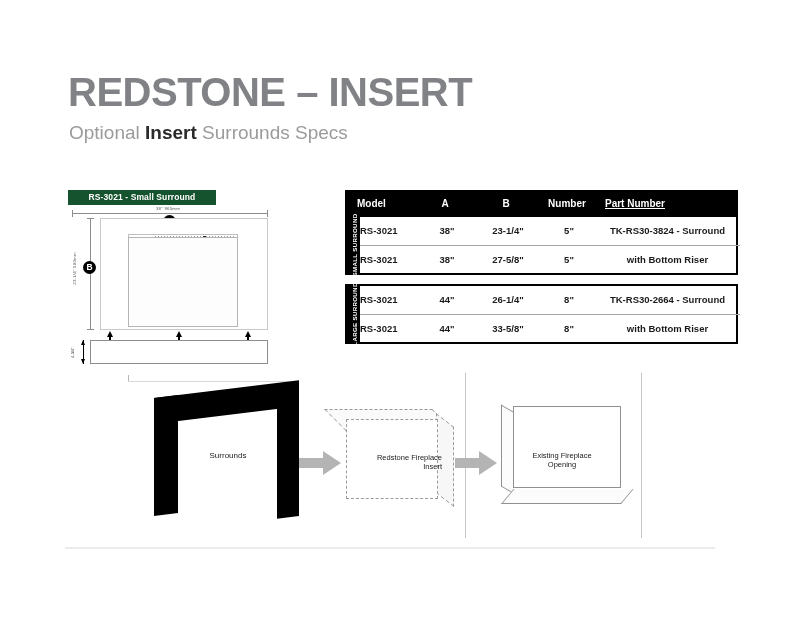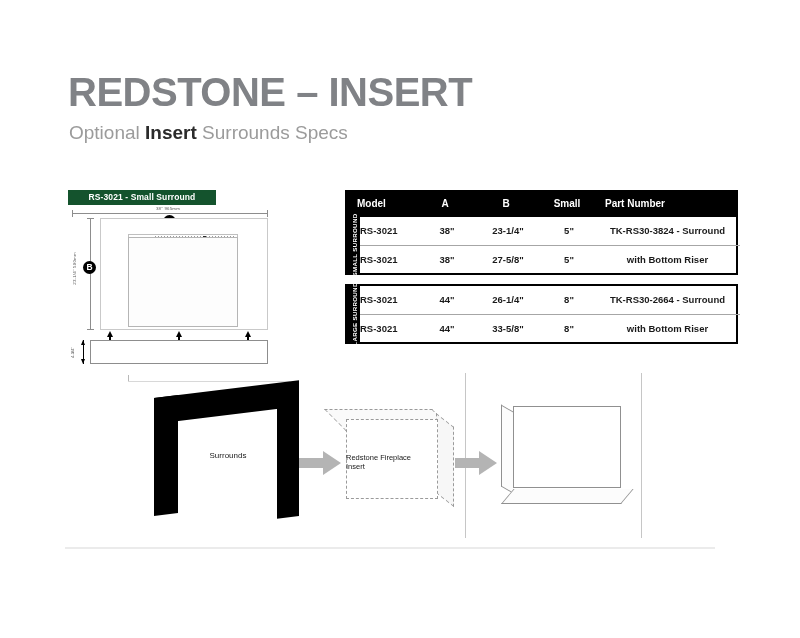--- a/index.html
+++ b/index.html
@@ -286,21 +286,21 @@
   .col-model  { width: 74px; }
   .col-a      { width: 52px; }
   .col-b      { width: 70px; }
   .col-width  { width: 52px; }
   .col-part   { width: 145px; }
 
   #spec-table thead th.col-model { padding-left: 12px; }
   #spec-table thead th.col-a,
   #spec-table thead th.col-b,
   #spec-table thead th.col-width { text-align: center; }
-  #spec-table thead th.col-part { padding-left: 12px; }
+  #spec-table thead th.col-part { padding-left: 12px; text-decoration: underline; }
 
   .group-wrap {
     position: relative;
     border: 2px solid #000000;
     border-top: none;
     box-sizing: border-box;
   }
   .group-wrap.second {
     border-top: 2px solid #000000;
     margin-top: 9px;
@@ -439,21 +439,21 @@
     border: 1px dashed #9a9a9a;
     box-sizing: border-box;
     transform: skewY(38deg);
     transform-origin: top left;
   }
   #insert-label {
     position: absolute;
     left: 218px;
     top: 80px;
     width: 96px;
-    text-align: left;
+    text-align: right;
     font-size: 7.5px;
     line-height: 1.25;
     color: #1a1a1a;
   }
   
   .v-divider {
     position: absolute;
     top: 0;
     width: 1px;
     height: 165px;
@@ -561,21 +561,21 @@
 </div>
 
 <div id="spec-table">
 
   <table>
     <thead>
       <tr>
         <th class="col-model">Model</th>
         <th class="col-a">A</th>
         <th class="col-b">B</th>
-        <th class="col-width">Small</th>
+        <th class="col-width">Number</th>
         <th class="col-part">Part Number</th>
       </tr>
     </thead>
   </table>
 
   <div class="group-wrap">
     <div class="group-label">
       <span>SMALL SURROUND</span>
     </div>
     <div class="group-rows">
@@ -659,15 +659,16 @@
     <svg class="block-arrow" viewBox="0 0 42 24" xmlns="http://www.w3.org/2000/svg">
       <polygon points="0,7 24,7 24,0 42,12 24,24 24,17 0,17" fill="#b4b4b4"></polygon>
     </svg>
   </div>
 
   <div id="opening-box">
     <div class="left-wall"></div>
     <div class="floor"></div>
     <div class="back"></div>
   </div>
+  <div id="opening-label"><span>Existing Fireplace</span><br><span>Opening</span></div>
 </div>
 
 <div id="footer-divider"></div>
 
 </body></html>

